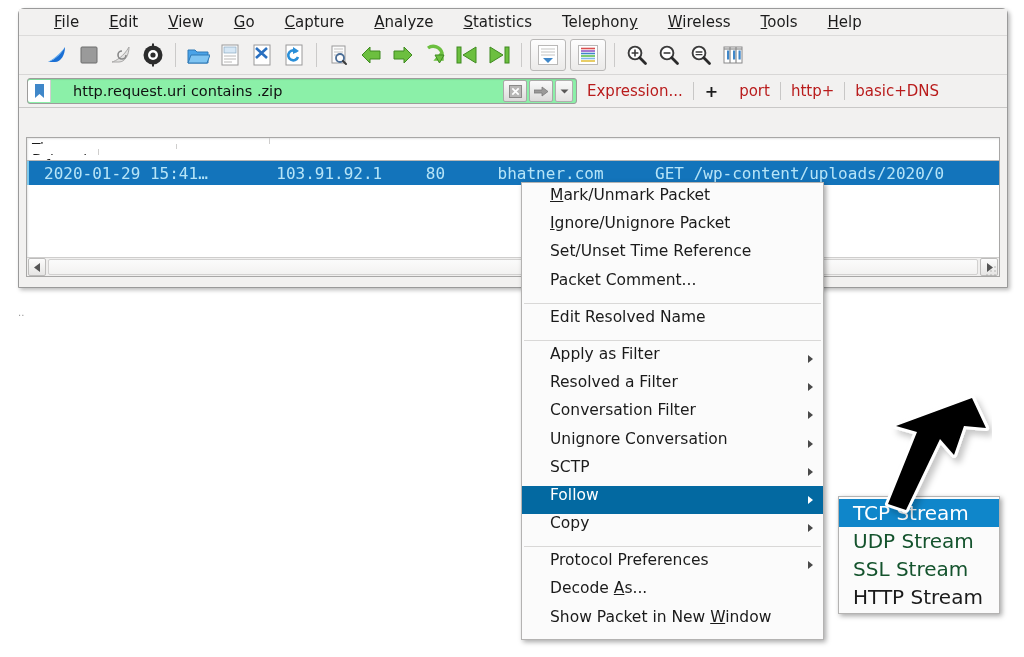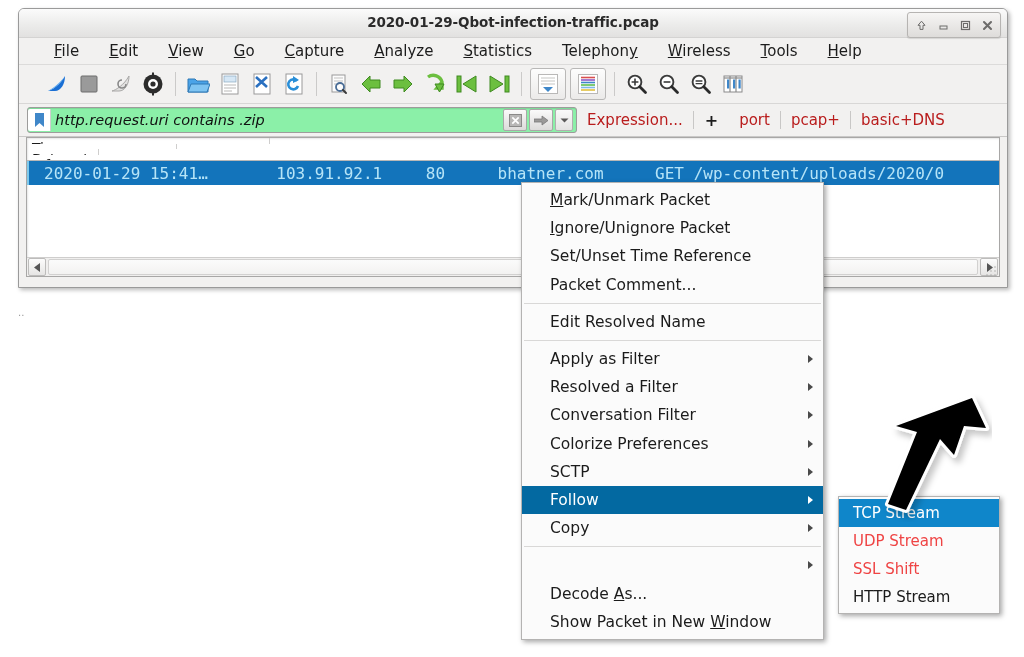--- a/index.html
+++ b/index.html
@@ -85,22 +85,22 @@
     border:1px solid #9d9c9b;border-radius:3px;
     display:flex;align-items:center;position:relative;
     box-shadow:inset 0 1px 1px rgba(0,0,0,.10);
   }
   #filter-bookmark{
     width:22px;height:22px;display:flex;align-items:center;justify-content:center;
     background:#ffffff;border-right:1px solid #cfcfcf;flex:0 0 auto;
     border-radius:2px 0 0 2px;
   }
   #filter-text{
-    flex:1;font-size:14.5px;color:#111;padding-left:4px;
-    white-space:nowrap;overflow:hidden;font-style:italic;
+    flex:1;font-size:14.5px;color:#111;padding-left:22px;
+    white-space:nowrap;overflow:hidden;
   }
   .filt-btn{
     width:22px;height:20px;margin-right:2px;flex:0 0 auto;
     display:flex;align-items:center;justify-content:center;
     background:linear-gradient(to bottom,#fafafa,#dcdbda);
     border:1px solid #a9a8a7;border-radius:2px;
   }
   .filt-caret{
     width:16px;height:20px;margin-right:3px;flex:0 0 auto;
     display:flex;align-items:center;justify-content:center;
@@ -160,21 +160,21 @@
   
   #ctxmenu{
     position:absolute;left:521px;top:182px;width:303px;
     background:#fbfbfb;
     border:1px solid #b4b3b2;
     box-shadow:2px 2px 5px rgba(0,0,0,.35);
     padding:3px 0 3px 0;
     box-sizing:border-box;
   }
   .mi{
-    height:28.2px;display:flex;align-items:center;
+    height:28.2px;display:flex;
     padding-left:28px;padding-right:10px;position:relative;
     font-size:15.5px;color:#1b1b1b;white-space:nowrap;cursor:default;
   }
   .mi u{text-decoration:underline;text-underline-offset:1px;}
   .mi.sel{background:#0369a1;color:#ffffff;}
   .mi .arr{
     position:absolute;right:10px;top:50%;transform:translateY(-50%);
     width:0;height:0;border-left:5px solid #4a4a4a;
     border-top:4px solid transparent;border-bottom:4px solid transparent;
   }
@@ -183,65 +183,39 @@
 
   
   #submenu{
     position:absolute;left:838px;top:496px;width:162px;
     background:#fbfbfb;border:1px solid #b4b3b2;
     box-shadow:2px 2px 5px rgba(0,0,0,.35);
     padding:2px 0;box-sizing:border-box;
   }
   .smi{
     height:28px;display:flex;align-items:center;padding-left:14px;
-    font-size:15px;color:#1b1b1b;white-space:nowrap;cursor:default;text-align:right;
+    font-size:20px;color:#1b1b1b;white-space:nowrap;cursor:default;text-align:right;
   }
   .smi.sel{background:#0f86ca;color:#ffffff;}
-  .smi.disabled{color:#ef4444;}
+  .smi.disabled{color:#14532d;}
 
   
   #annot-arrow{
     position:absolute;left:880px;top:392px;width:112px;height:130px;
     pointer-events:none;
   }
 
   
   #stray{position:absolute;left:18px;top:307px;font-size:10px;color:#9a9a9a;}
 </style>
 </head>
 <body>
 
 <div id="window">
 
-  <div id="titlebar">
-    <div class="title">2020-01-29-Qbot-infection-traffic.pcap</div>
-    <div class="win-btns">
-      <div class="win-btn">
-        <svg width="13" height="13" viewBox="0 0 13 13">
-          <path d="M6.5 2.2 L10 6.3 L8 6.3 L8 10.4 L5 10.4 L5 6.3 L3 6.3 Z" fill="#e9e8e7" stroke="#6d6c6b" stroke-width="1"></path>
-        </svg>
-      </div>
-      <div class="win-btn">
-        <svg width="13" height="13" viewBox="0 0 13 13">
-          <rect x="3" y="7" width="7" height="3" fill="#e9e8e7" stroke="#6d6c6b" stroke-width="1"></rect>
-        </svg>
-      </div>
-      <div class="win-btn">
-        <svg width="13" height="13" viewBox="0 0 13 13">
-          <rect x="2.5" y="2.5" width="8" height="8" fill="none" stroke="#6d6c6b" stroke-width="1.2"></rect>
-          <rect x="4.5" y="4.5" width="4" height="4" fill="#e9e8e7" stroke="#6d6c6b" stroke-width="1"></rect>
-        </svg>
-      </div>
-      <div class="win-btn">
-        <svg width="13" height="13" viewBox="0 0 13 13">
-          <path d="M3 3 L10 10 M10 3 L3 10" stroke="#6d6c6b" stroke-width="2.1" stroke-linecap="round" fill="none"></path>
-        </svg>
-      </div>
-    </div>
-  </div>
 
   <div id="menubar">
     <div style="width:4px;"></div>
     <div class="menu-item"><u>F</u>ile</div>
     <div class="menu-item"><u>E</u>dit</div>
     <div class="menu-item"><u>V</u>iew</div>
     <div class="menu-item"><u>G</u>o</div>
     <div class="menu-item"><u>C</u>apture</div>
     <div class="menu-item"><u>A</u>nalyze</div>
     <div class="menu-item"><u>S</u>tatistics</div>
@@ -418,21 +392,21 @@
         <svg width="9" height="7" viewBox="0 0 9 7">
           <path d="M0.5 1.5 L4.5 5.5 L8.5 1.5 Z" fill="#5a5958"></path>
         </svg>
       </div>
     </div>
     <div class="fb-label">Expression...</div>
     <div class="fb-sep"></div>
     <div class="fb-plus">+</div>
     <div class="fb-label">port</div>
     <div class="fb-sep"></div>
-    <div class="fb-label">pcap+</div>
+    <div class="fb-label">http+</div>
     <div class="fb-sep"></div>
     <div class="fb-label">basic+DNS</div>
   </div>
 
   <div id="packetlist">
     <div id="pl-header">
       <div class="pl-col" style="width:243px">Time</div>
       <div class="pl-col" style="width:150px">Dst</div>
       <div class="pl-col" style="width:72px">Dst port</div>
       <div class="pl-col" style="width:350px;border-right:none">Info</div>
@@ -498,57 +472,58 @@
   </div>
   <div class="mi">
     <span>Resolved a Filter</span>
     <span class="arr"></span>
   </div>
   <div class="mi">
     <span>Conversation Filter</span>
     <span class="arr"></span>
   </div>
   <div class="mi">
-    <span>Colorize Preferences</span>
+    <span>Unignore Conversation</span>
     <span class="arr"></span>
   </div>
   <div class="mi">
     <span>SCTP</span>
     <span class="arr"></span>
   </div>
   <div class="mi sel">
     <span>Follow</span>
     <span class="arr"></span>
   </div>
   <div class="mi">
     <span>Copy</span>
     <span class="arr"></span>
   </div>
   <div class="mi-sep"></div>
 
   <div class="mi">
+    <span>Protocol Preferences</span>
     <span class="arr"></span>
   </div>
   <div class="mi">
     <span>Decode <u>A</u>s...</span>
   </div>
   <div class="mi">
     <span>Show Packet in New <u>W</u>indow</span>
   </div>
 </div>
 
 <div id="submenu">
   <div class="smi sel">
     <span>TCP Stream</span>
   </div>
   <div class="smi disabled">
     <span>UDP Stream</span>
   </div>
   <div class="smi disabled">
-    <span>SSL Shift</span>
+    <span>SSL Stream</span>
   </div>
   <div class="smi">
     <span>HTTP Stream</span>
   </div>
 </div>
 
 <div id="annot-arrow">
   <svg width="112" height="130" viewBox="0 0 112 130">
     <defs>
       <filter id="ashadow" x="-30%" y="-30%" width="180%" height="180%">

